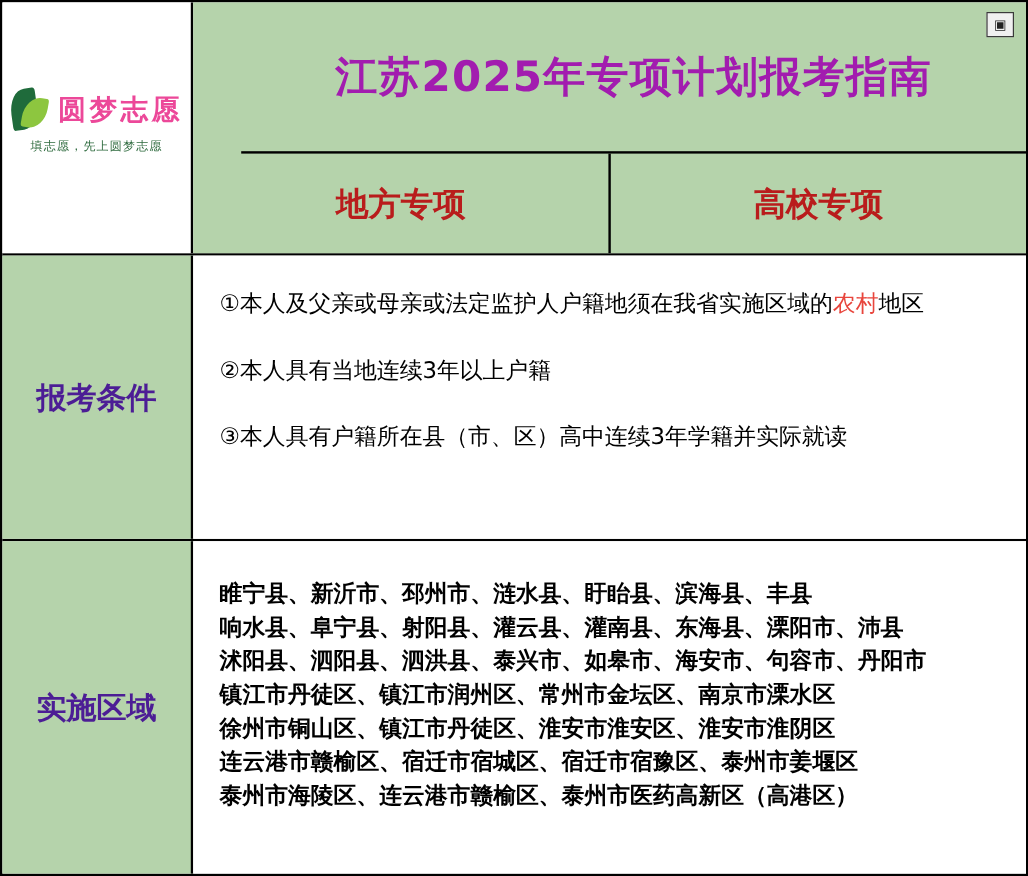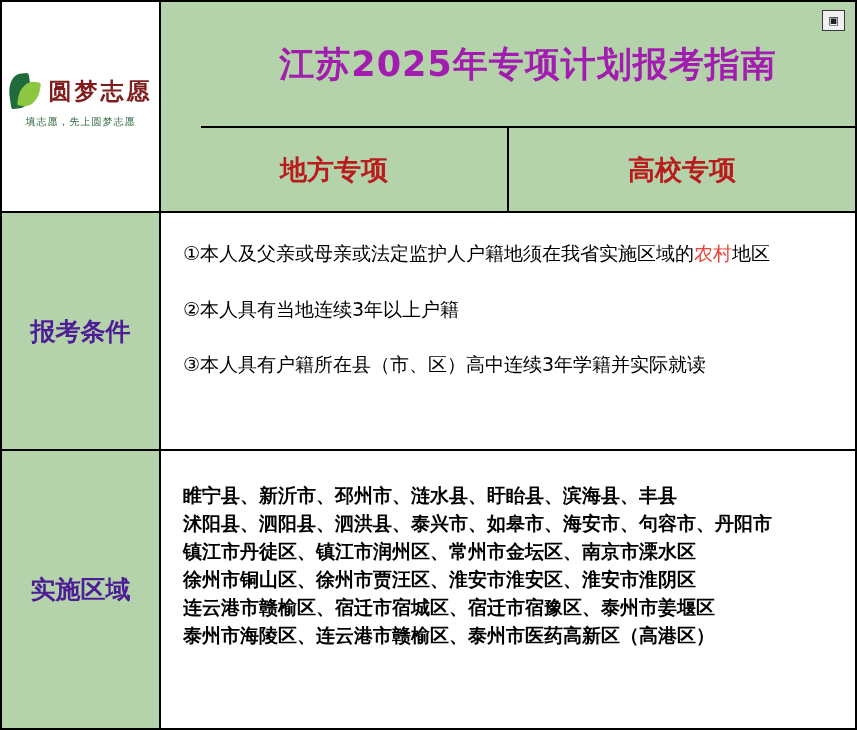--- a/index.html
+++ b/index.html
@@ -71,21 +71,21 @@
     left: 10px; top: 9px;
     width: 20px; height: 26px;
     background: #8dc63f;
     border-radius: 70% 10% 70% 10%;
     transform: rotate(10deg);
   }
   .logo-text {
     font-size: 23px;
     font-weight: bold;
     letter-spacing: 3px;
-    color: #7f1d1d;
+    color: #ec4899;
     font-family: "DejaVu Sans", "Liberation Sans", sans-serif;
   }
   .logo-sub {
     margin-top: 5px;
     font-size: 10px;
     color: #2f6b3f;
     letter-spacing: 1px;
     font-family: Liberation Mono, monospace;
   }
 
@@ -243,21 +243,22 @@
       <div class="cond-item">
         <span>③本人具有户籍所在县（市、区）高中连续3年学籍并实际就读</span>
       </div>
     </div>
   </div>
 
   <div class="row last">
     <div class="row-label">实施区域</div>
     <div class="row-content area-content">
       <div class="area-line">睢宁县、新沂市、邳州市、涟水县、盱眙县、滨海县、丰县</div>
+      <div class="area-line">响水县、阜宁县、射阳县、灌云县、灌南县、东海县、溧阳市、沛县</div>
       <div class="area-line">沭阳县、泗阳县、泗洪县、泰兴市、如皋市、海安市、句容市、丹阳市</div>
       <div class="area-line">镇江市丹徒区、镇江市润州区、常州市金坛区、南京市溧水区</div>
-      <div class="area-line">徐州市铜山区、徐州市贾汪区、淮安市淮安区、淮安市淮阴区</div>
+      <div class="area-line">徐州市铜山区、镇江市丹徒区、淮安市淮安区、淮安市淮阴区</div>
       <div class="area-line">连云港市赣榆区、宿迁市宿城区、宿迁市宿豫区、泰州市姜堰区</div>
       <div class="area-line">泰州市海陵区、连云港市赣榆区、泰州市医药高新区（高港区）</div>
     </div>
   </div>
 
 </div>
 
 </body></html>

